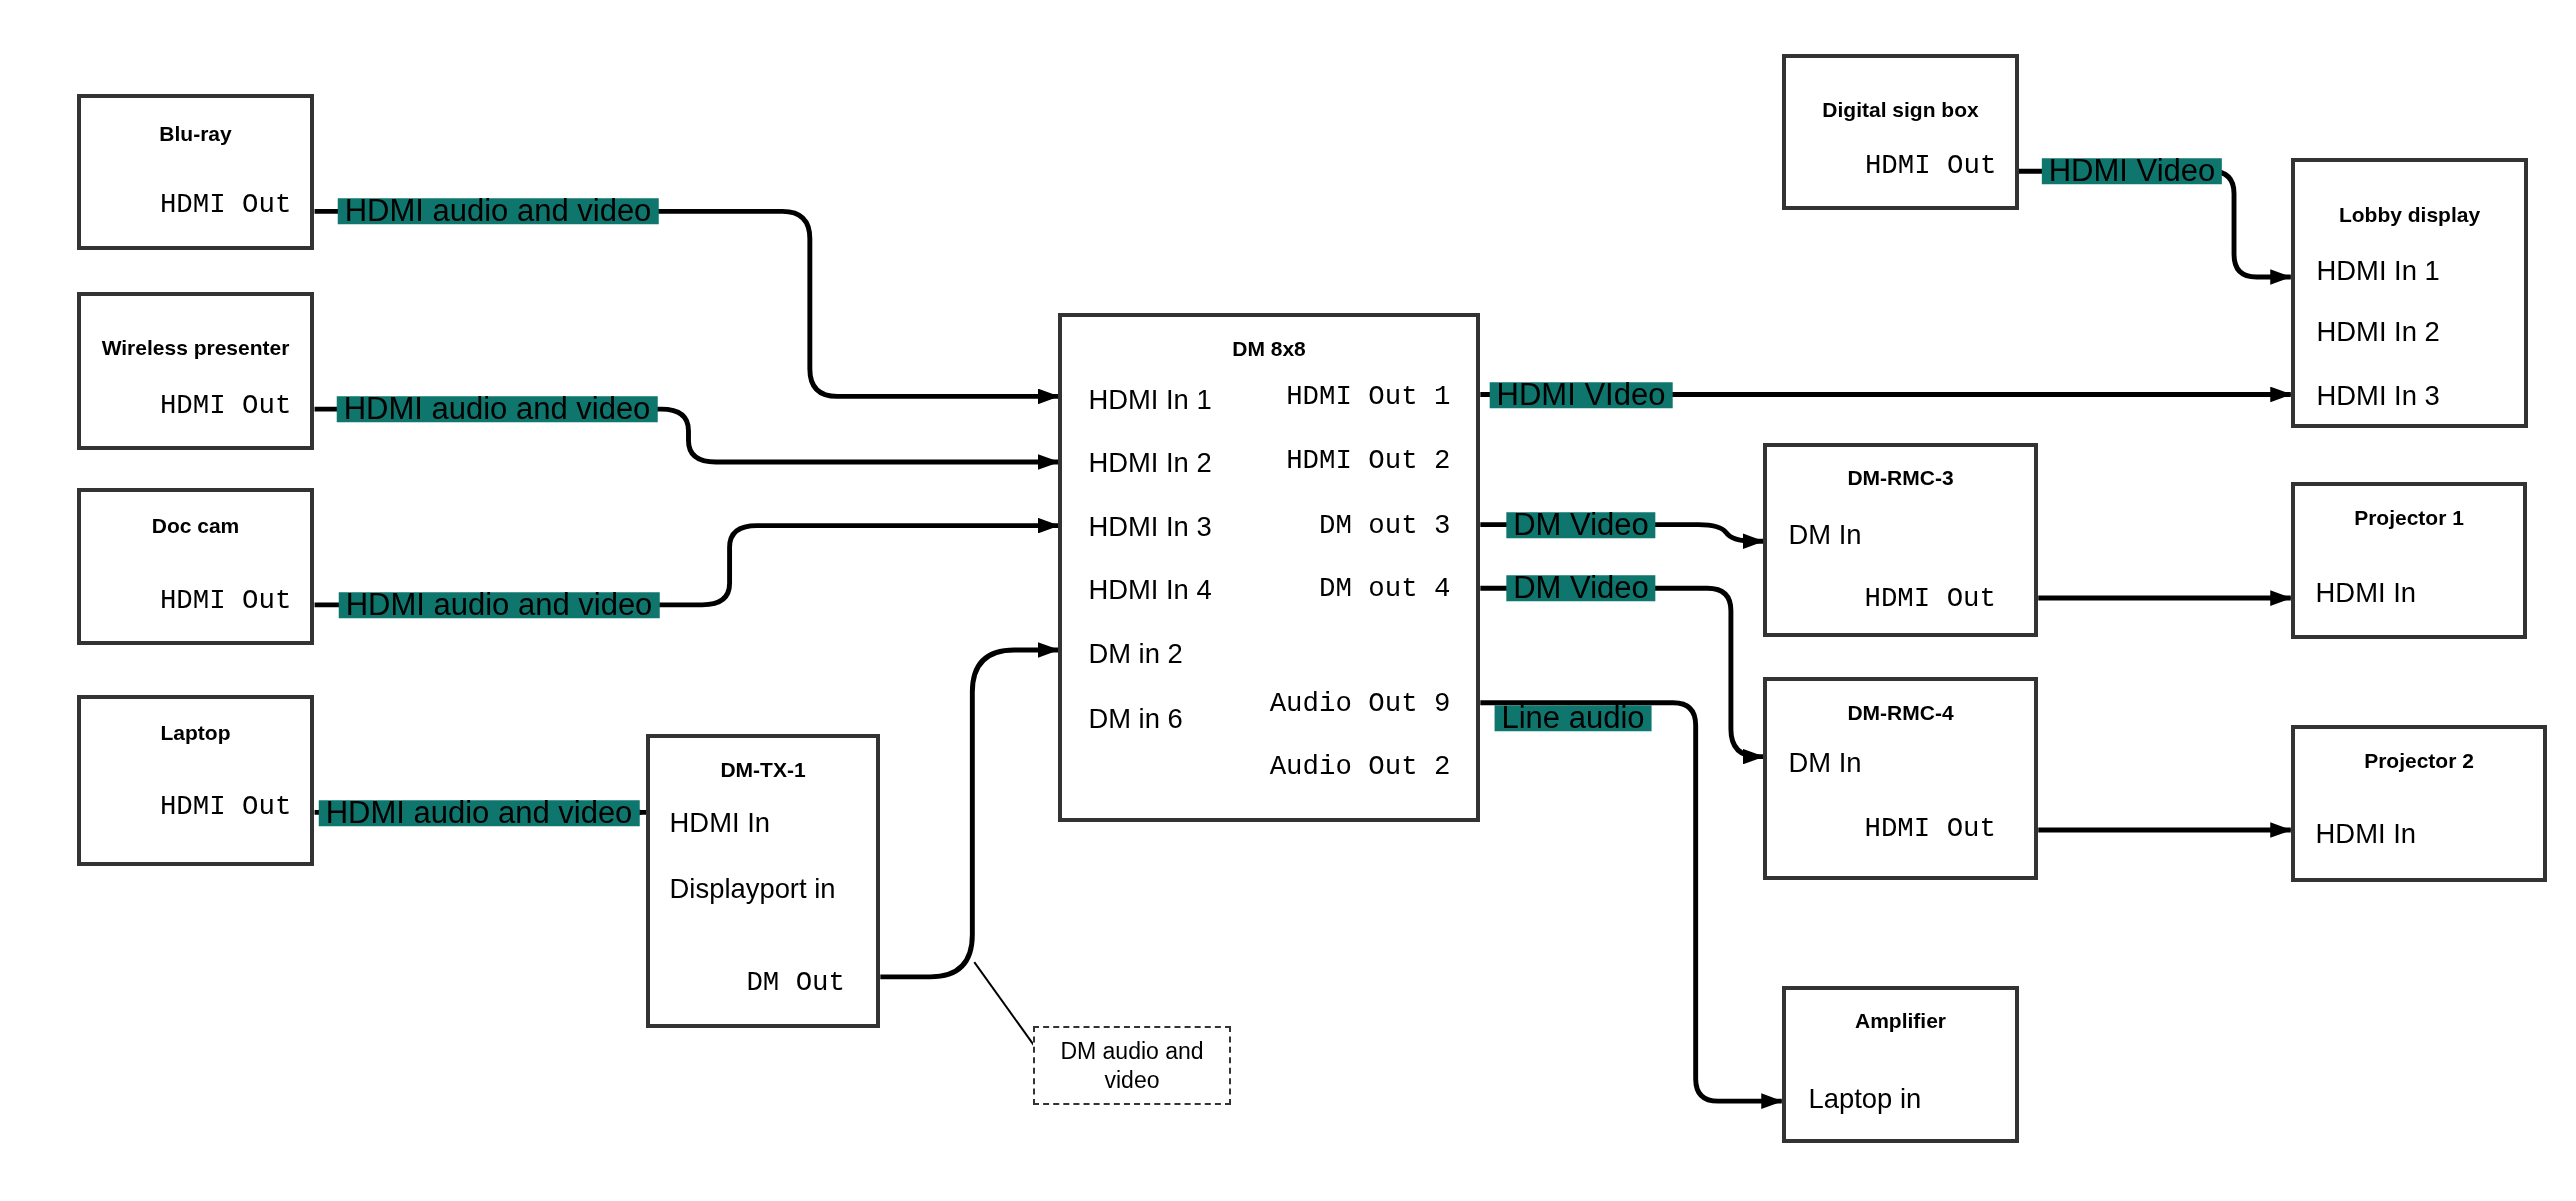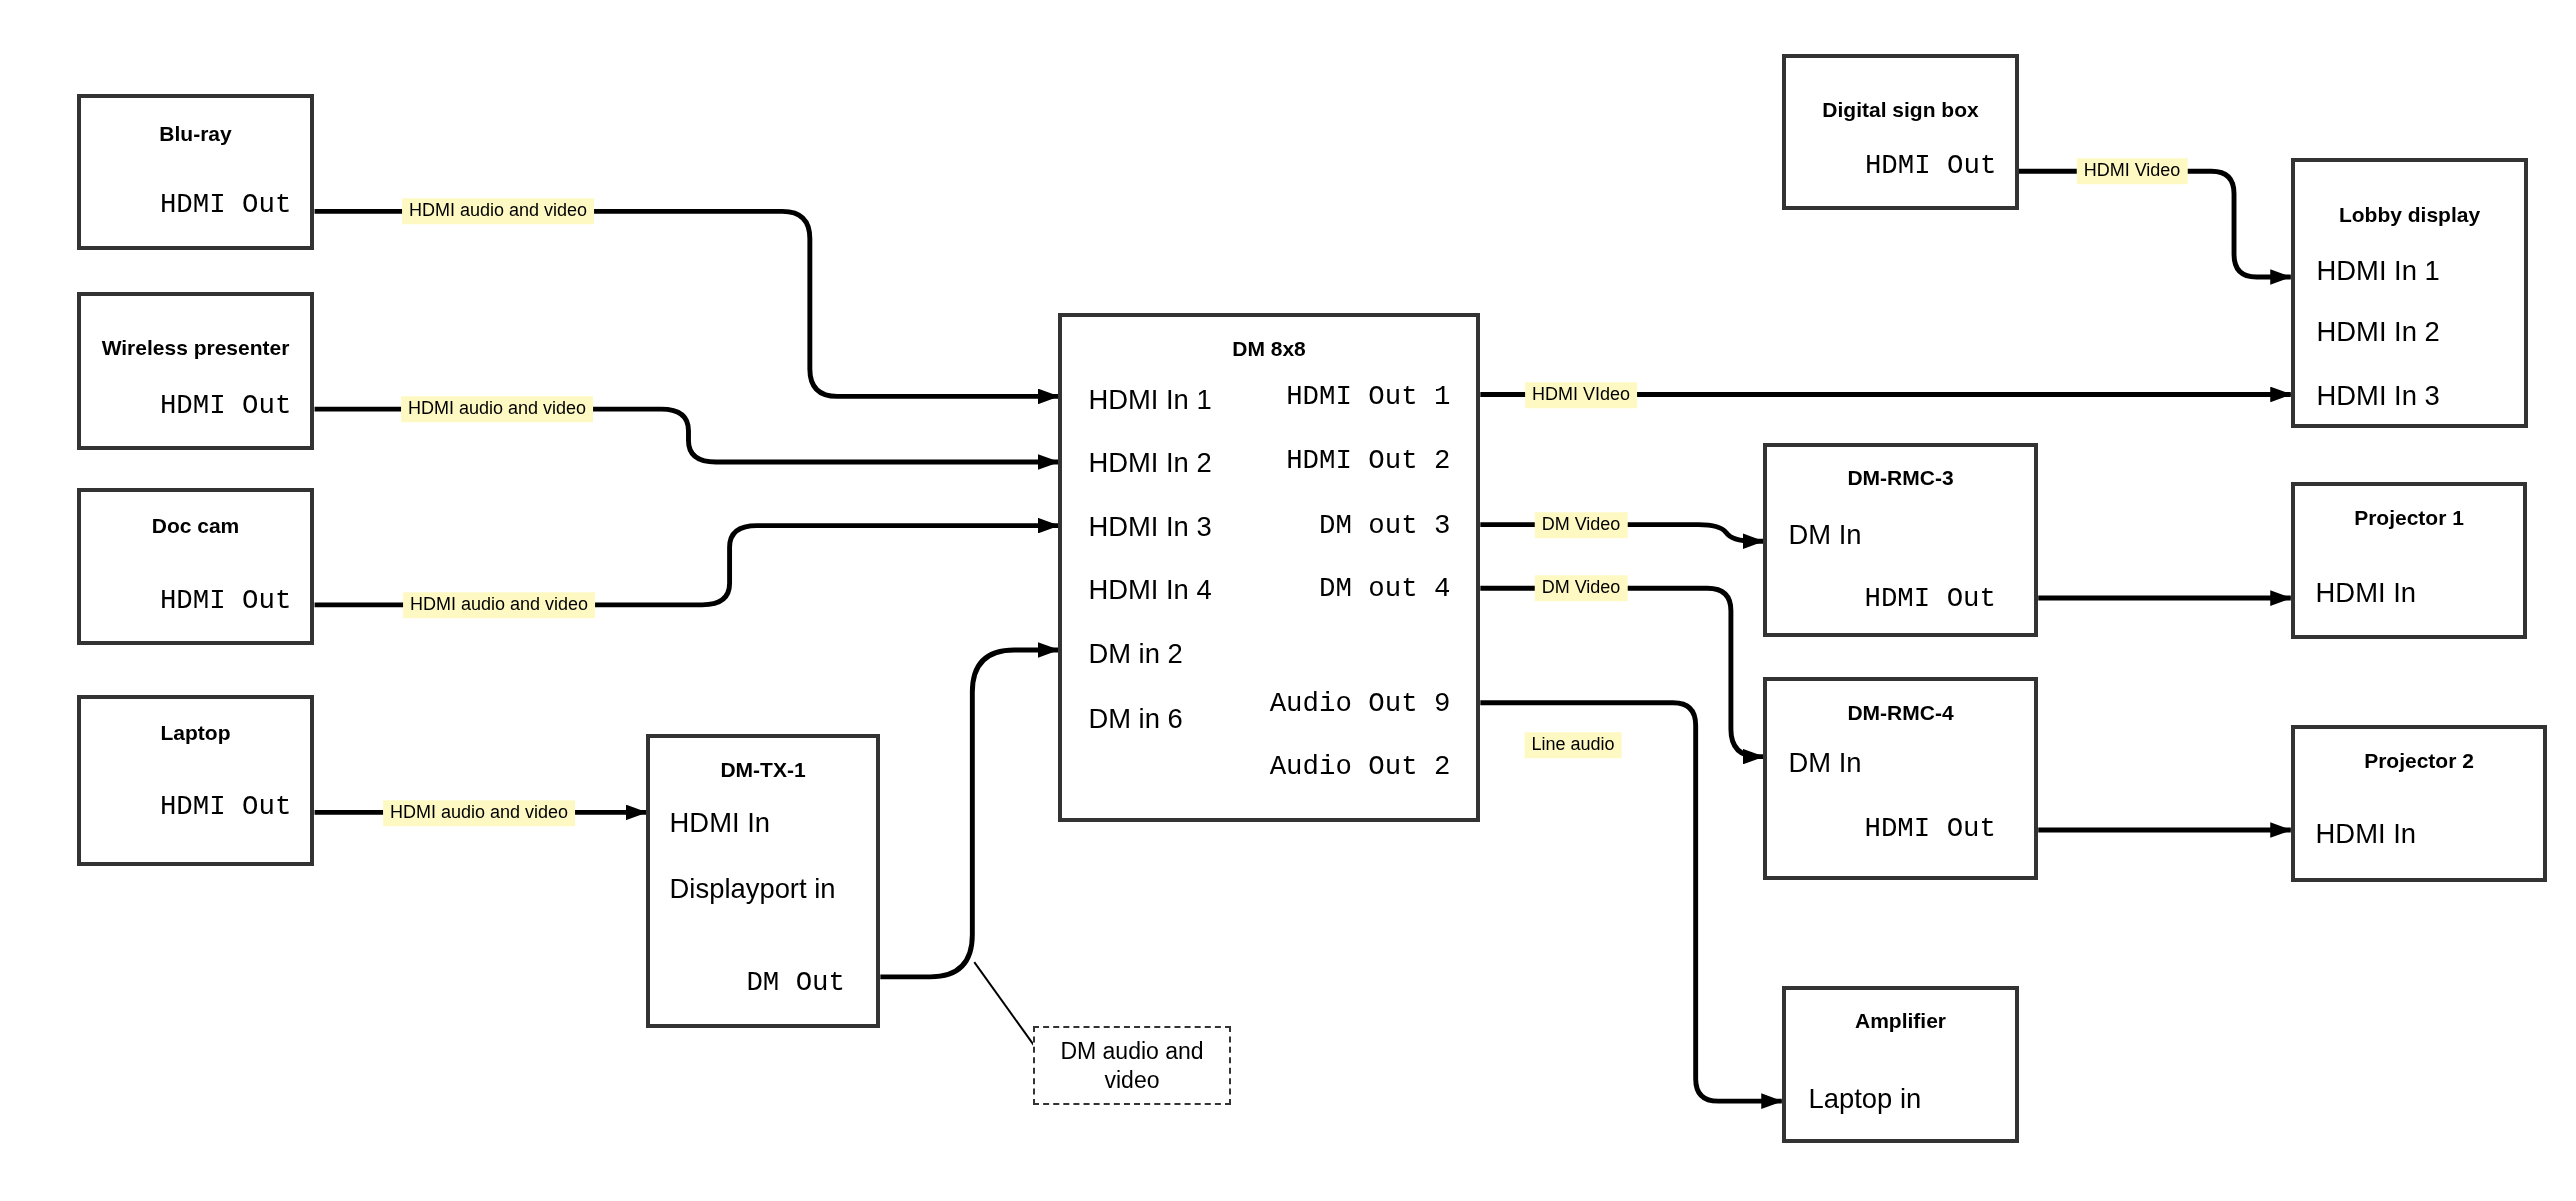--- a/index.html
+++ b/index.html
@@ -8,22 +8,22 @@
   .wires{position:absolute;left:0;top:0;width:2576px;height:1201px;}
   .box{position:absolute;border:4.9px solid #333333;background:#ffffff;box-sizing:border-box;}
   .note{position:absolute;border:2px dashed #333333;background:#ffffff;box-sizing:border-box;
         display:flex;align-items:center;justify-content:flex-end;text-align:center;
         font-size:23px;line-height:29px;}
   .title{position:absolute;left:50%;transform:translate(-50%,-50%);text-align:center;
          font-weight:bold;font-size:21px;line-height:35px;}
   .port{position:absolute;font-size:27.4px;line-height:27.4px;transform:translateY(-50%);white-space:nowrap;}
   .pl{text-align:left;}
   .pr{text-align:right;font-family:Liberation Mono, monospace;}
-  .wlabel{position:absolute;transform:translate(-50%,-50%);font-size:18px;line-height:25.5px;
-          background:#fef9c3;padding:0 6.9px;white-space:nowrap;text-align:right;}
+  .wlabel{position:absolute;transform:translate(-50%,-50%);font-size:31px;line-height:25.5px;
+          background:#0f766e;padding:0 6.9px;white-space:nowrap;text-align:right;}
 </style>
 </head>
 <body>
 
 <div class="canvas">
 
   <svg class="wires" width="2576" height="1201" viewBox="0 0 2631 1227" xmlns="http://www.w3.org/2000/svg">
     <defs>
       <marker id="arrow" viewBox="0 0 22 16" refX="21" refY="8" markerWidth="22" markerHeight="16" markerUnits="userSpaceOnUse" orient="auto">
         <path d="M0,0 L22,8 L0,16 Z" fill="#000000"></path>
@@ -128,21 +128,21 @@
     <span class="port pl" style="top:109px;left:22.5px">Laptop in</span>
   </div>
 
   <span class="wlabel" style="left:498px;top:211px">HDMI audio and video</span>
   <span class="wlabel" style="left:497px;top:409px">HDMI audio and video</span>
   <span class="wlabel" style="left:499px;top:605px">HDMI audio and video</span>
   <span class="wlabel" style="left:479px;top:813px">HDMI audio and video</span>
   <span class="wlabel" style="left:1581px;top:395px">HDMI VIdeo</span>
   <span class="wlabel" style="left:1581px;top:525px">DM Video</span>
   <span class="wlabel" style="left:1581px;top:588px">DM Video</span>
-  <span class="wlabel" style="left:1573px;top:745px">Line audio</span>
+  <span class="wlabel" style="left:1573px;top:718px">Line audio</span>
   <span class="wlabel" style="left:2132px;top:171px">HDMI Video</span>
 
   <div class="note" style="left:1033px;top:1026px;width:198px;height:79px">
     <span>DM audio and video</span>
   </div>
 
 </div>
 
 
 </body></html>

